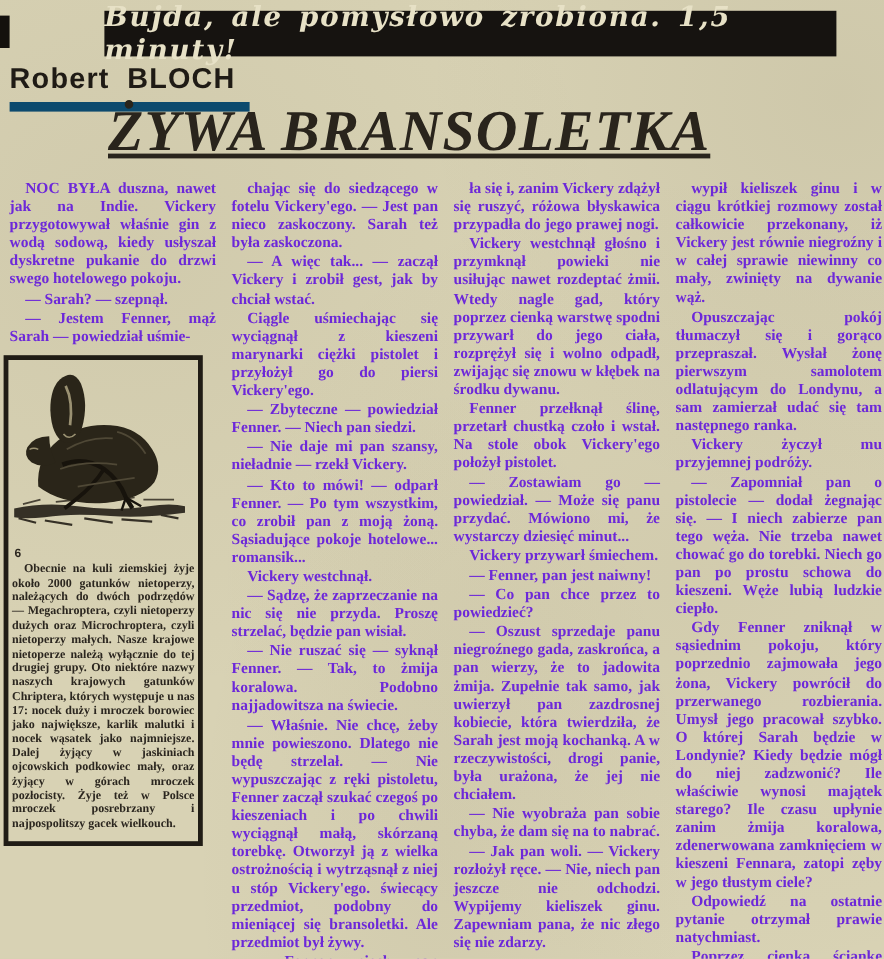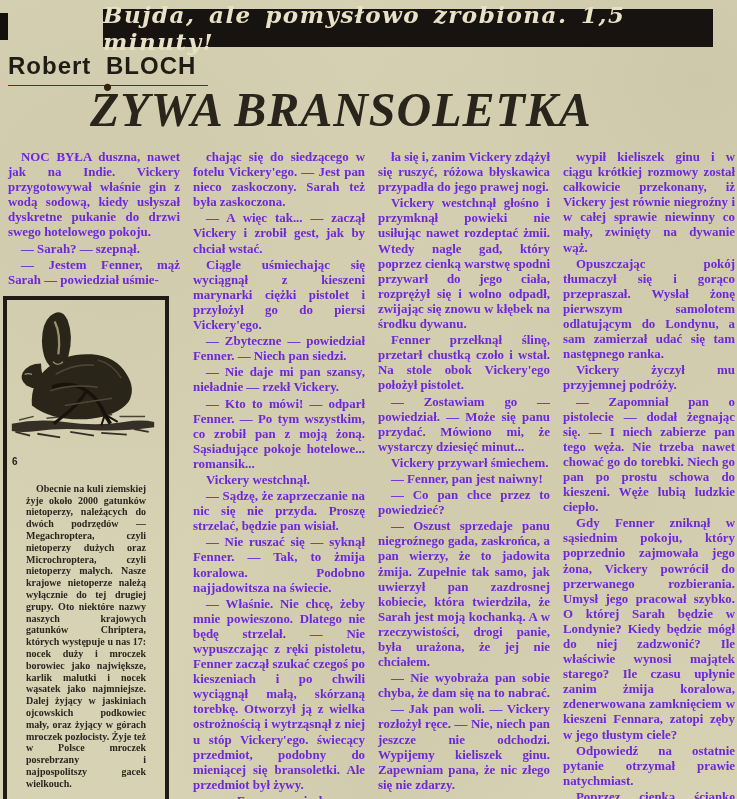--- a/index.html
+++ b/index.html
@@ -13,36 +13,36 @@
     background-image:
       radial-gradient(ellipse at 15% 25%, rgba(110,100,70,.07), transparent 45%),
       radial-gradient(ellipse at 80% 60%, rgba(110,100,70,.06), transparent 50%),
       radial-gradient(ellipse at 50% 90%, rgba(90,80,55,.05), transparent 40%),
       radial-gradient(ellipse at 95% 10%, rgba(90,80,55,.08), transparent 35%);
   }
   .edge-mark{
     position:absolute;left:0;top:13px;width:8px;height:27px;background:#14110d;
   }
   .banner{
-    position:absolute;left:103px;top:9px;width:610px;height:38px;
+    position:absolute;left:87px;top:9px;width:610px;height:38px;
     background:#161310;color:#e7e1c6;
     display:flex;align-items:center;justify-content:center;
     font:italic 700 23px "DejaVu Serif",serif;letter-spacing:1.5px;
     word-spacing:4px;
   }
   .author{
     position:absolute;left:8px;top:52px;
     font:700 24px "Liberation Sans",sans-serif;color:#1f1b15;
-    border-bottom:1px solid #0c4a6e;padding:0 12px 5px 0;
+    border-bottom:8px solid #0c4a6e;padding:0 12px 5px 0;
     letter-spacing:1px;word-spacing:7px;
   }
   .title{
     position:absolute;left:90px;top:82px;width:647px;
     font:italic 700 48px "Liberation Serif",serif;color:#29241c;
-    letter-spacing:1px;white-space:nowrap;
+    letter-spacing:1px;white-space:nowrap;text-decoration:underline;
   }
   .columns{
     position:absolute;left:8px;top:150px;width:727px;
     display:flex;gap:13px;align-items:flex-start;
   }
   .col{width:172px;flex:0 0 172px;}
   .col p.body-p{
     margin:0 0 1px;text-indent:13px;
     font:700 12.9px/15.1px "Liberation Serif",serif;
     text-align:justify;color:#6d28d9;
@@ -51,21 +51,21 @@
     margin-top:8px;margin-left:-5px;width:152px;
     border:4px solid #201c15;padding:3px 3px 8px 3px;
     background:transparent;
   }
   .bat-art{display:block;width:146px;height:152px;}
   .fig-num{
     font:700 10px "Liberation Sans",sans-serif;color:#2b261f;
     margin:1px 0 2px 2px;
   }
   .caption p{
-    margin:16px;text-indent:10px;
+    margin:0;text-indent:10px;
     font:700 10px/11.8px "Liberation Serif",serif;
     text-align:justify;color:#2b261f;
   }
 </style>
 </head>
 <body>
 
 <div class="paper-texture"></div>
 <div class="edge-mark"></div>
 

